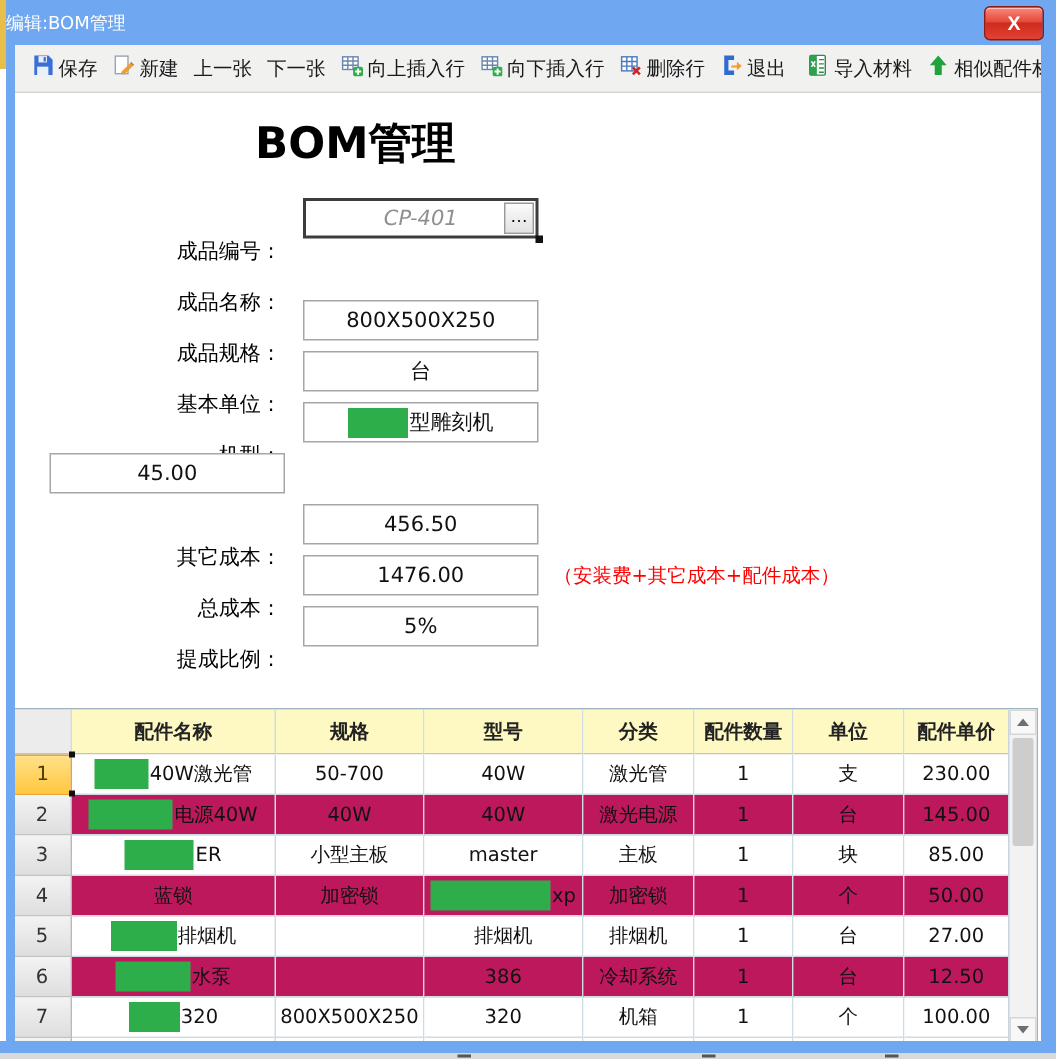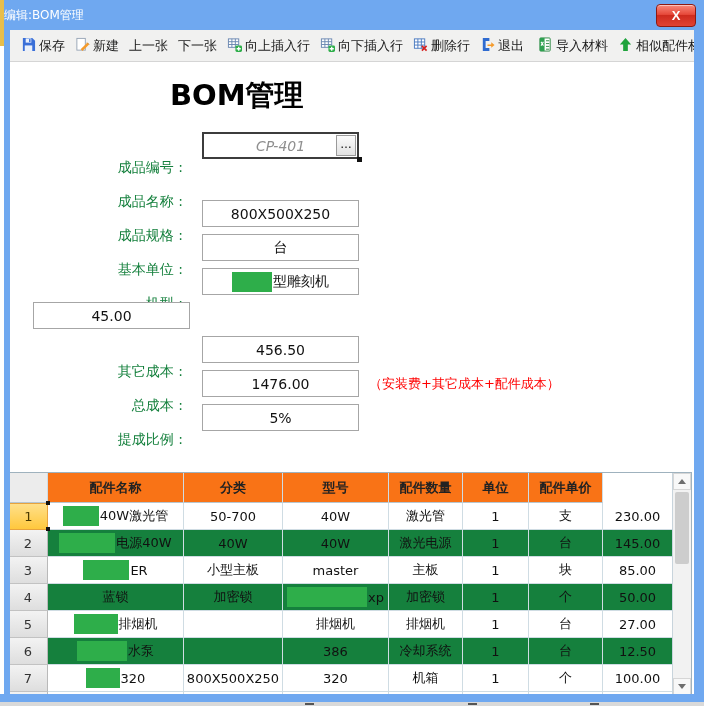--- a/index.html
+++ b/index.html
@@ -27,45 +27,45 @@
     border-bottom:1px solid #D5D5D5;display:flex;align-items:center;padding-left:6px;box-sizing:border-box;}
   .tb-item{display:flex;align-items:center;gap:3px;padding:0 5px;height:26px;font-size:13px;
     color:#1a1a1a;white-space:nowrap;cursor:pointer;}
   .tb-item svg{width:15px;height:15px;}
   .tb-sep{width:1px;height:20px;background:#C9C9C9;margin:0 2px;}
 
   
   .form-title{position:absolute;left:170px;top:76px;font-size:29px;font-weight:bold;color:#000;margin:0;}
   .form-rows{position:absolute;left:33px;top:132px;}
   .frow{display:flex;align-items:center;height:27px;margin-bottom:7px;position:relative;}
-  .flabel{width:150px;text-align:right;font-size:14px;color:#15803d;padding-right:19px;margin-top:44px;}
+  .flabel{width:150px;text-align:right;font-size:14px;color:#000000;padding-right:19px;margin-top:44px;}
   .fbox{position:relative;width:157px;height:27px;box-sizing:border-box;border:1px solid #A6A6A6;
     background:#fff;display:flex;align-items:center;justify-content:center;font-size:14px;color:#111;}
   .fbox.focused{border:2px solid #3C3C3C;}
   .fval.italic{font-style:italic;color:#8F8F8F;}
   .ellipsis-btn{position:absolute;right:1px;top:1px;bottom:1px;width:20px;
     background:linear-gradient(#FBFBFB,#E2E2E2);border:1px solid #9A9A9A;font-size:12px;
     display:flex;align-items:center;justify-content:center;padding:0 0 4px 0;cursor:pointer;}
   .focus-handle{position:absolute;right:-5px;bottom:-5px;width:5px;height:5px;background:#111;}
   .redact{display:inline-block;height:20px;background:#2EAE4A;margin-right:1px;}
   .note{font-size:13px;color:#FF0000;margin-left:10px;white-space:nowrap;}
 
   
   .grid{position:absolute;left:8px;top:472px;width:684px;height:224px;box-sizing:border-box;
     border:1px solid #9FB2BE;background:#fff;overflow:hidden;}
   .grow{display:grid;grid-template-columns:39px 136px 99px 106px 74px 66px 74px 70px;width:664px;}
   .gcell{height:27px;display:flex;align-items:center;justify-content:center;font-size:13px;color:#111;
     border-right:1px solid #CFDCE3;border-bottom:1px solid #CFDCE3;box-sizing:border-box;overflow:hidden;
     white-space:nowrap;background:#fff;}
-  .ghead .gcell{height:30px;font-weight:bold;background:#f97316;border-bottom:1px solid #B7C6CF;color:#222;}
+  .ghead .gcell{height:30px;font-weight:bold;background:#fef9c3;border-bottom:1px solid #B7C6CF;color:#222;}
   .ghead .corner{background:#ECECEC;}
   .rownum{background:linear-gradient(#F3F3F3,#DEDEDE);border-right:1px solid #B9B9B9;
     border-bottom:1px solid #C2C2C2;color:#333;}
   .rownum.selected{background:linear-gradient(#FFE08A,#FFC83D);border:1px solid #E8A33D;color:#4a3a00;}
-  .grow.alt .gcell:not(.rownum){background:#15803d;}
+  .grow.alt .gcell:not(.rownum){background:#be185d;}
   .sel-handle{position:absolute;width:4px;height:4px;background:#111;}
 
   
   .vscroll{position:absolute;right:0;top:0;width:19px;height:222px;background:#F2F2F2;
     border-left:1px solid #C8D4DC;box-sizing:border-box;}
   .sbtn{position:absolute;left:0;width:18px;height:17px;background:#F8F8F8;border:1px solid #D6D6D6;
     box-sizing:border-box;display:flex;align-items:center;justify-content:center;cursor:pointer;}
   .sbtn.up{top:0;} .sbtn.down{bottom:0;}
   .tri-up{width:0;height:0;border-left:4px solid transparent;border-right:4px solid transparent;
     border-bottom:5px solid #6E6E6E;}
@@ -217,22 +217,23 @@
       <div class="fbox">
         <span class="fval">5%</span>
       </div>
     </div>
   </div>
 
   <div class="grid">
     <div class="grow ghead">
       <div class="gcell corner"></div>
       <div class="gcell">配件名称</div>
+      <div class="gcell">规格</div>
+      <div class="gcell">型号</div>
       <div class="gcell">分类</div>
-      <div class="gcell">型号</div>
       <div class="gcell">配件数量</div>
       <div class="gcell">单位</div>
       <div class="gcell">配件单价</div>
     </div>
 
     <div class="grow">
       <div class="gcell rownum selected">1</div>
       <div class="gcell">
           <span class="redact" style="width:36px"></span>
           <span>40W激光管</span>

